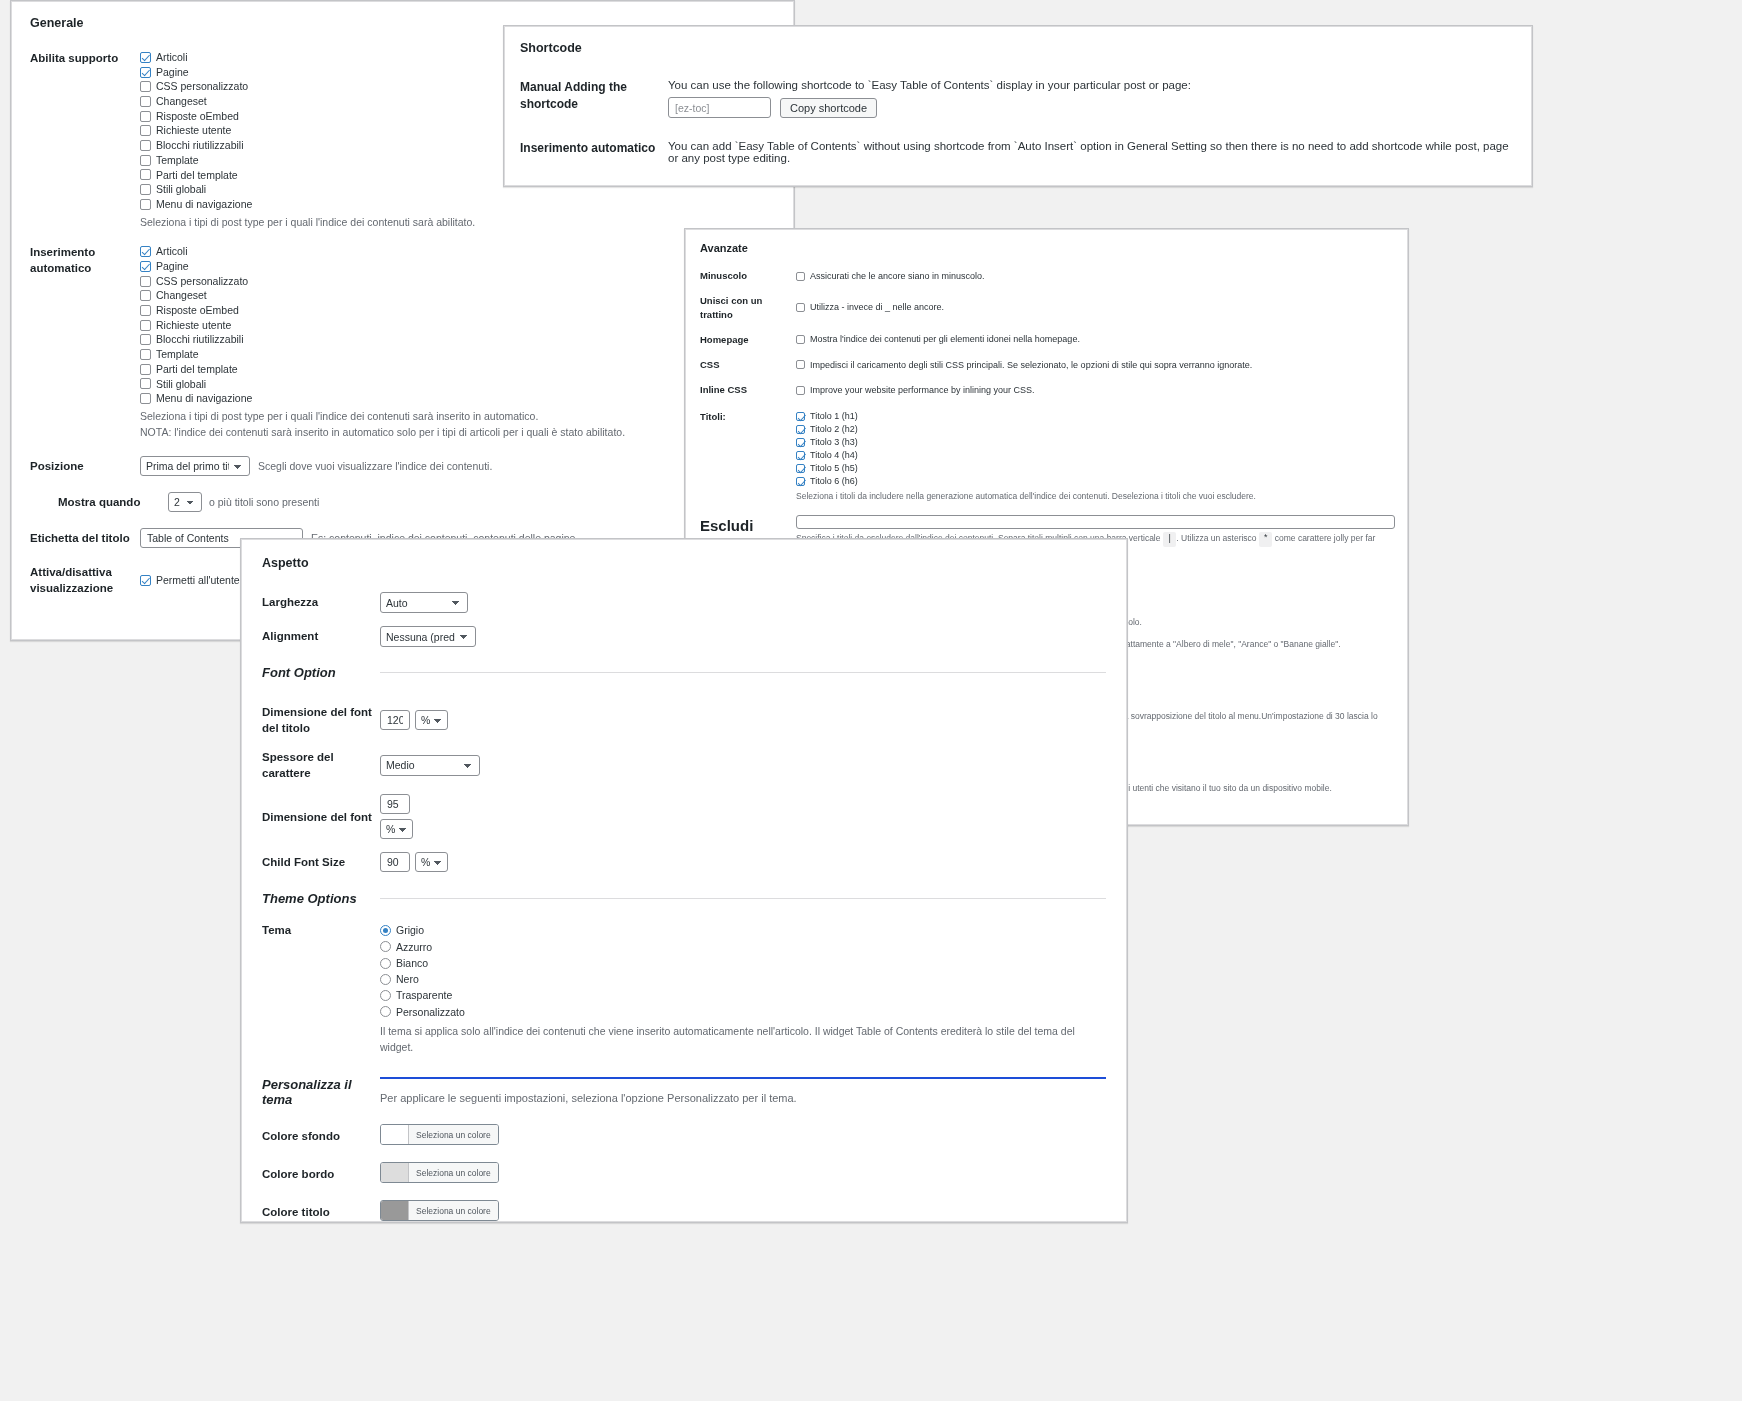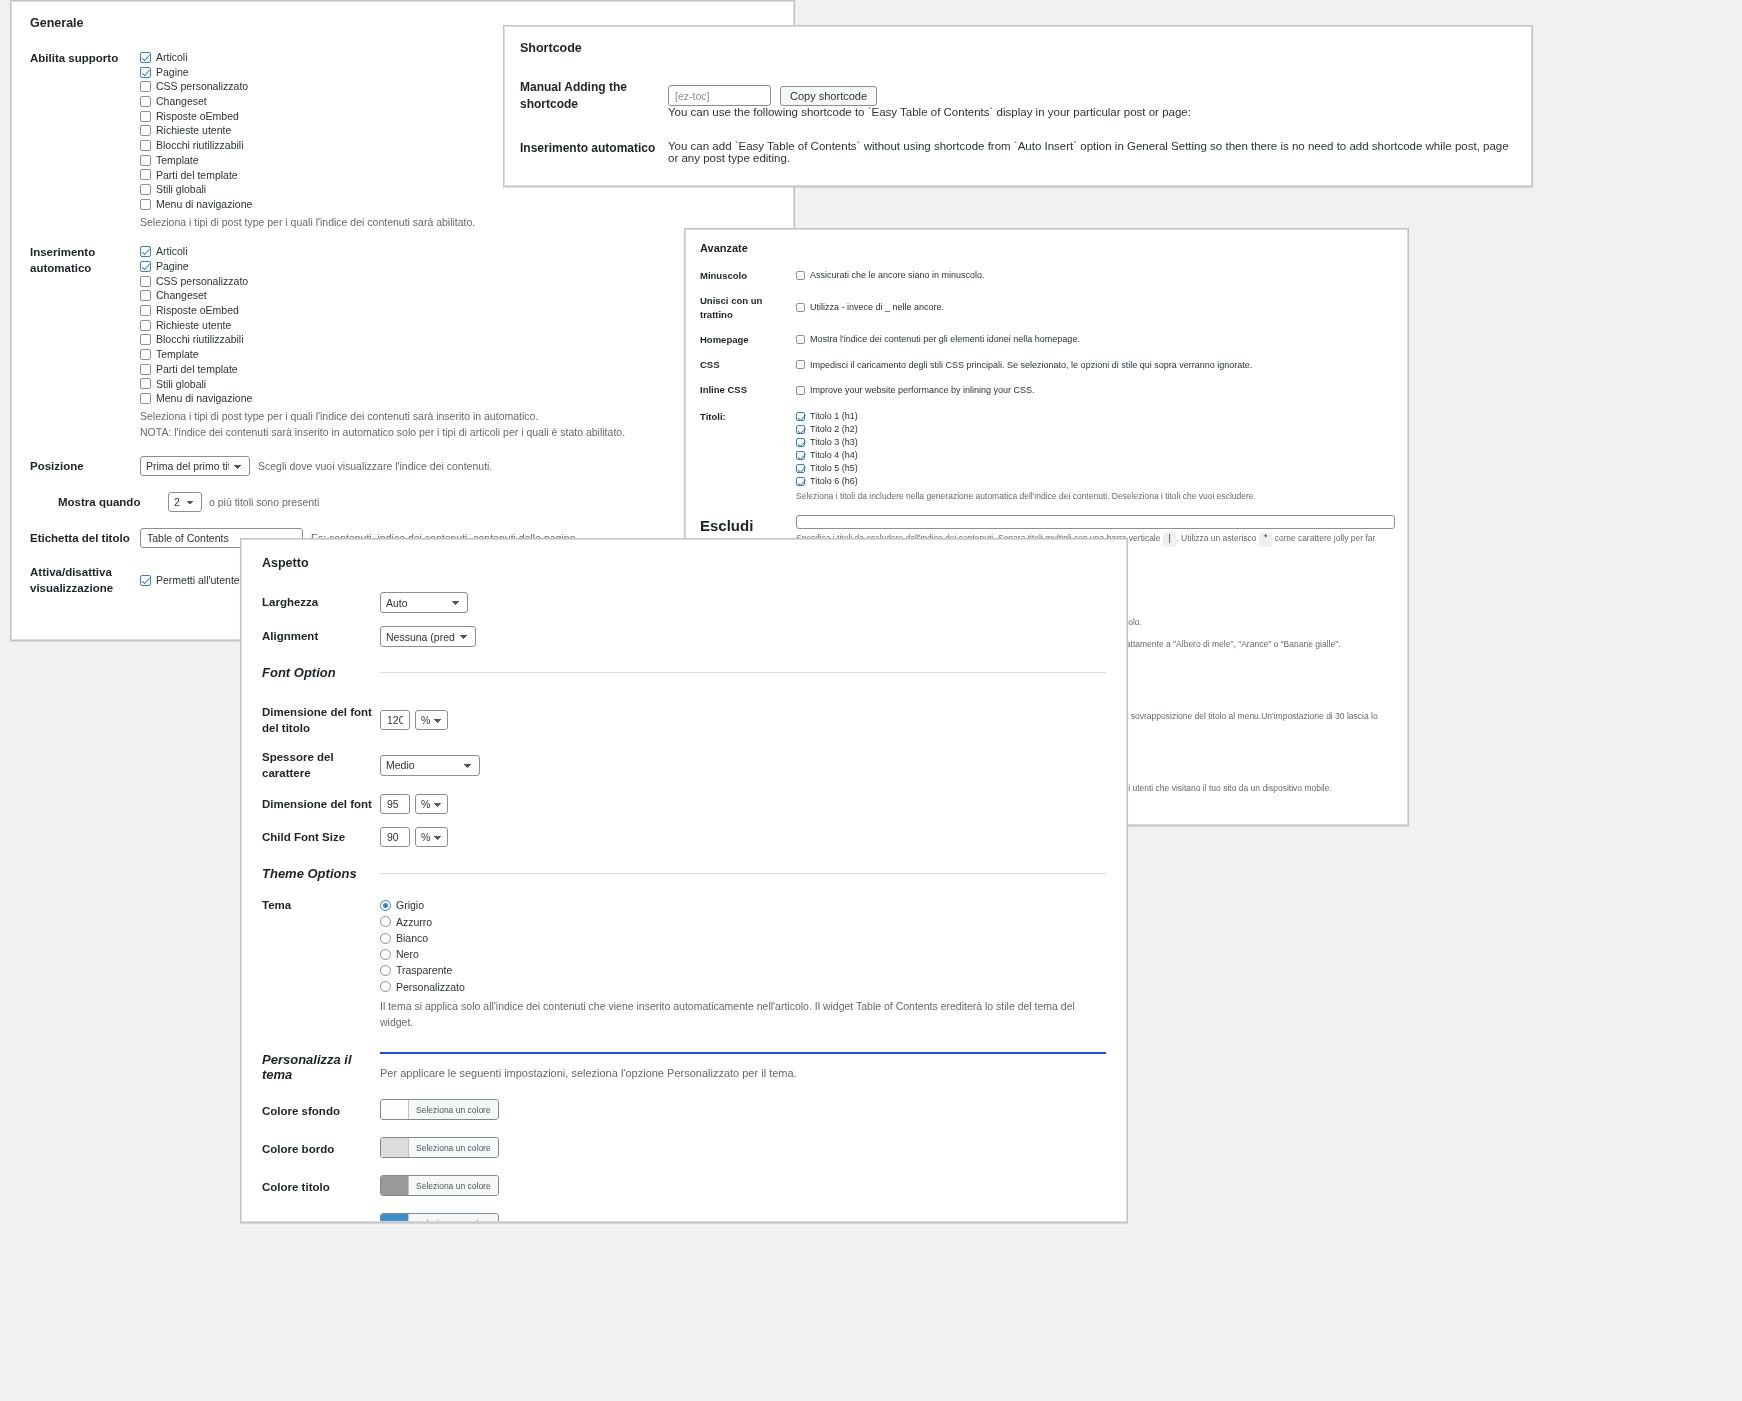--- a/index.html
+++ b/index.html
@@ -272,42 +272,42 @@
  </div>
 </div>
 
 <div class="panel" id="panel-shortcode">
  <div class="panel-inner" style="padding:14px 15px;">
   <div class="sec-title">Shortcode</div>
 
   <div class="row" style="margin-top:24px;">
     <div class="lbl" style="width:148px;font-size:12px;">Manual Adding the shortcode</div>
     <div class="fld">
+      <div style="font-size:11.5px;color:#2c3338;">You can use the following shortcode to `Easy Table of Contents` display in your particular post or page:</div>
       <div style="display:flex;align-items:center;gap:9px;margin-top:6px;">
         <input type="text" style="width: 103px; height: 21px;" placeholder="[ez-toc]">
         <button class="btn">Copy shortcode</button>
       </div>
-      <div style="font-size:11.5px;color:#2c3338;">You can use the following shortcode to `Easy Table of Contents` display in your particular post or page:</div>
     </div>
   </div>
 
   <div class="row" style="margin-top:22px;">
     <div class="lbl" style="width:148px;font-size:12px;">Inserimento automatico</div>
     <div class="fld">
       <div style="font-size:11.5px;color:#2c3338;">You can add `Easy Table of Contents` without using shortcode from `Auto Insert` option in General Setting so then there is no need to add shortcode while post, page or any post type editing.</div>
     </div>
   </div>
  </div>
 </div>
 
 <div class="panel" id="panel-advanced">
  <div class="panel-inner" style="padding:12px 14px;">
   <div class="sec-title" style="font-size:11px;">Avanzate</div>
 
-  <div class="row" style="margin-top:15px;align-items:flex-start;">
+  <div class="row" style="margin-top:15px;align-items:flex-end;">
     <div class="lbl" style="width:96px;font-size:9.5px;">Minuscolo</div>
     <div class="fld">
           <label class="ckrow" style="font-size:9px;">
             <input type="checkbox" style="width: 9px; height: 9px;">
             <span>Assicurati che le ancore siano in minuscolo.</span>
           </label>
         </div>
   </div>
 
   <div class="row" style="margin-top:12px;align-items:center;">
@@ -477,21 +477,21 @@
     </div>
   </div>
 
   <div class="row" style="margin-top:13px;align-items:center;">
     <div class="lbl" style="width:118px;">Spessore del carattere</div>
     <div class="fld"><select style="width:100px;height:21px;"><option>Medio</option></select></div>
   </div>
 
   <div class="row" style="margin-top:13px;align-items:center;">
     <div class="lbl" style="width:118px;">Dimensione del font</div>
-    <div class="fld" style="display:flex;align-items:flex-start;gap:5px;">
+    <div class="fld" style="display:flex;align-items:flex-start;gap:5px;flex-direction:column;">
       <input type="text" style="width: 30px; height: 20px;" value="95">
       <select style="width:33px;height:20px;padding-right:15px;background-position:calc(100% - 9px) 8px,calc(100% - 5px) 8px;"><option>%</option></select>
     </div>
   </div>
 
   <div class="row" style="margin-top:13px;align-items:center;">
     <div class="lbl" style="width:118px;">Child Font Size</div>
     <div class="fld" style="display:flex;align-items:center;gap:5px;">
       <input type="text" style="width: 30px; height: 20px;" value="90">
       <select style="width:33px;height:20px;padding-right:15px;background-position:calc(100% - 9px) 8px,calc(100% - 5px) 8px;"><option>%</option></select>

